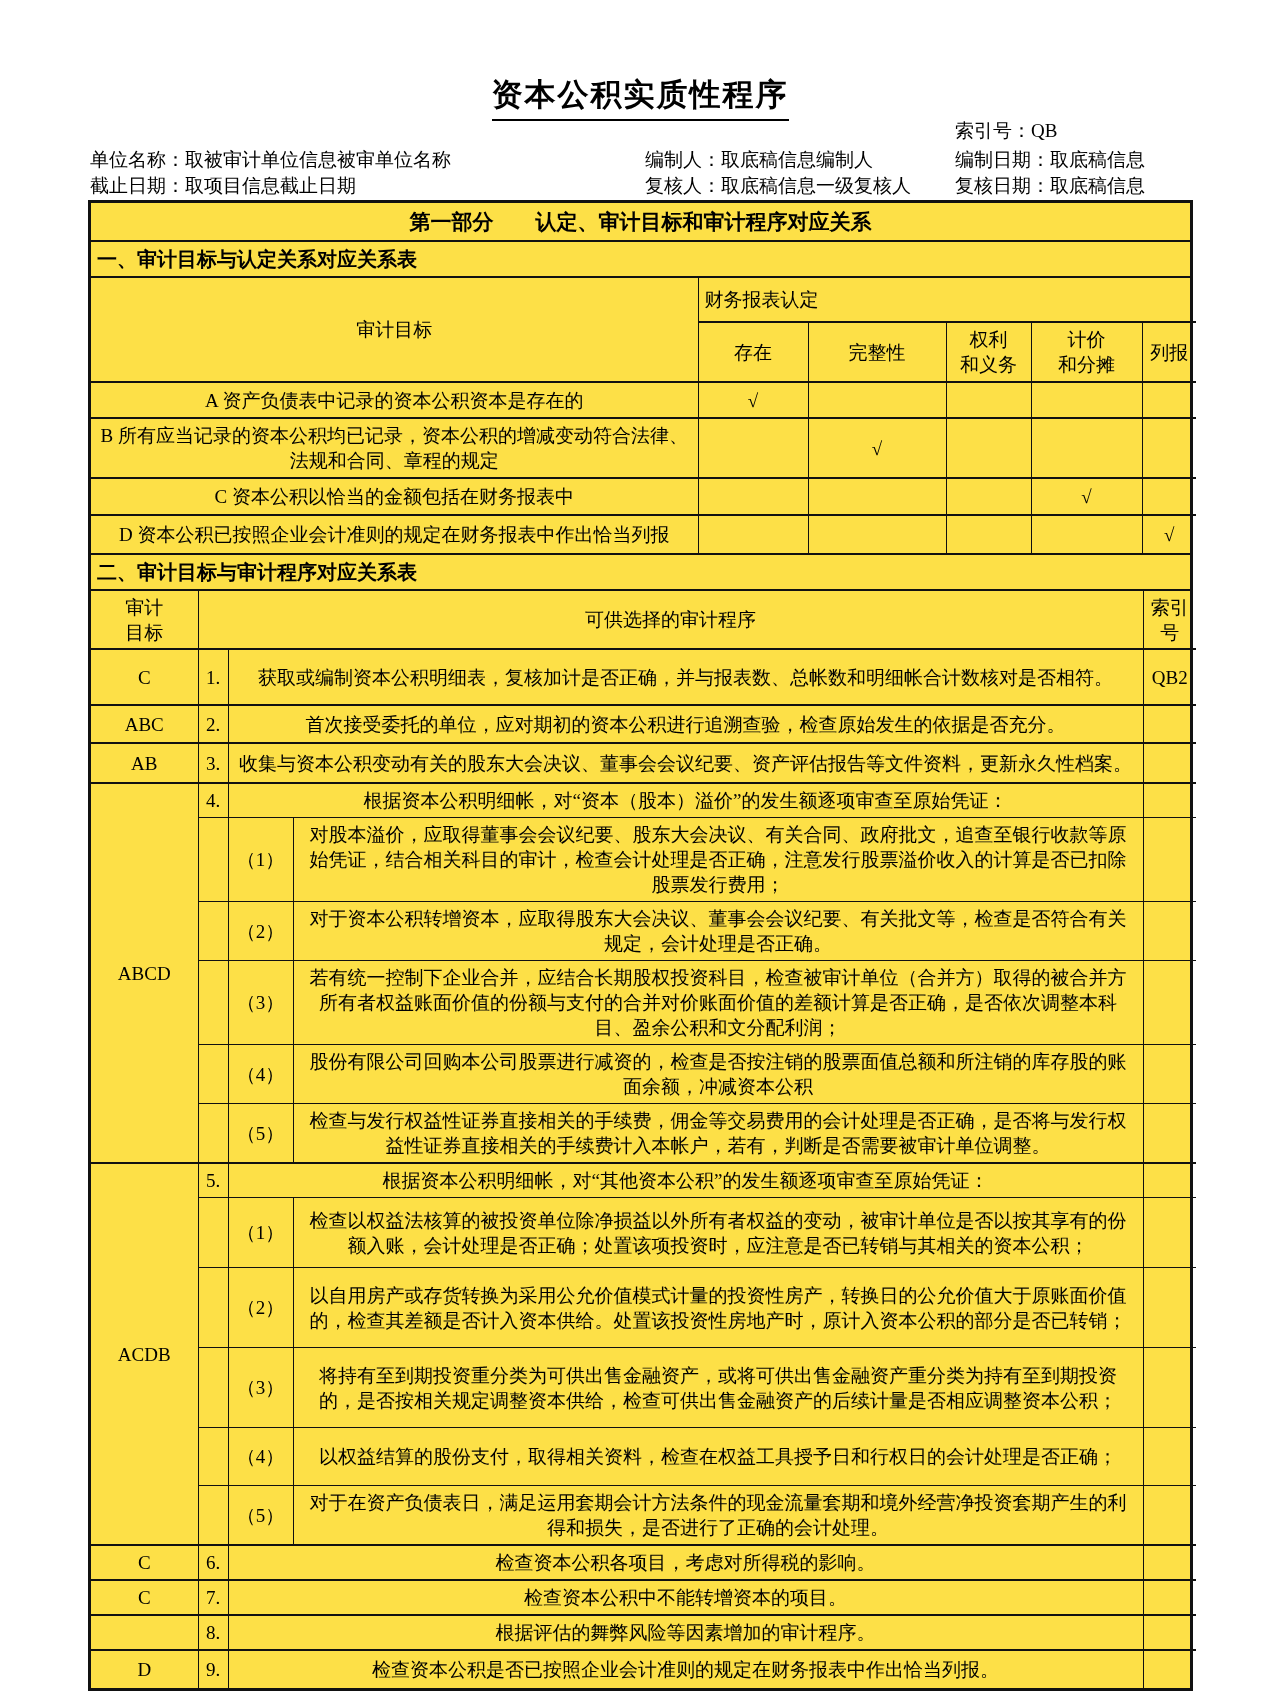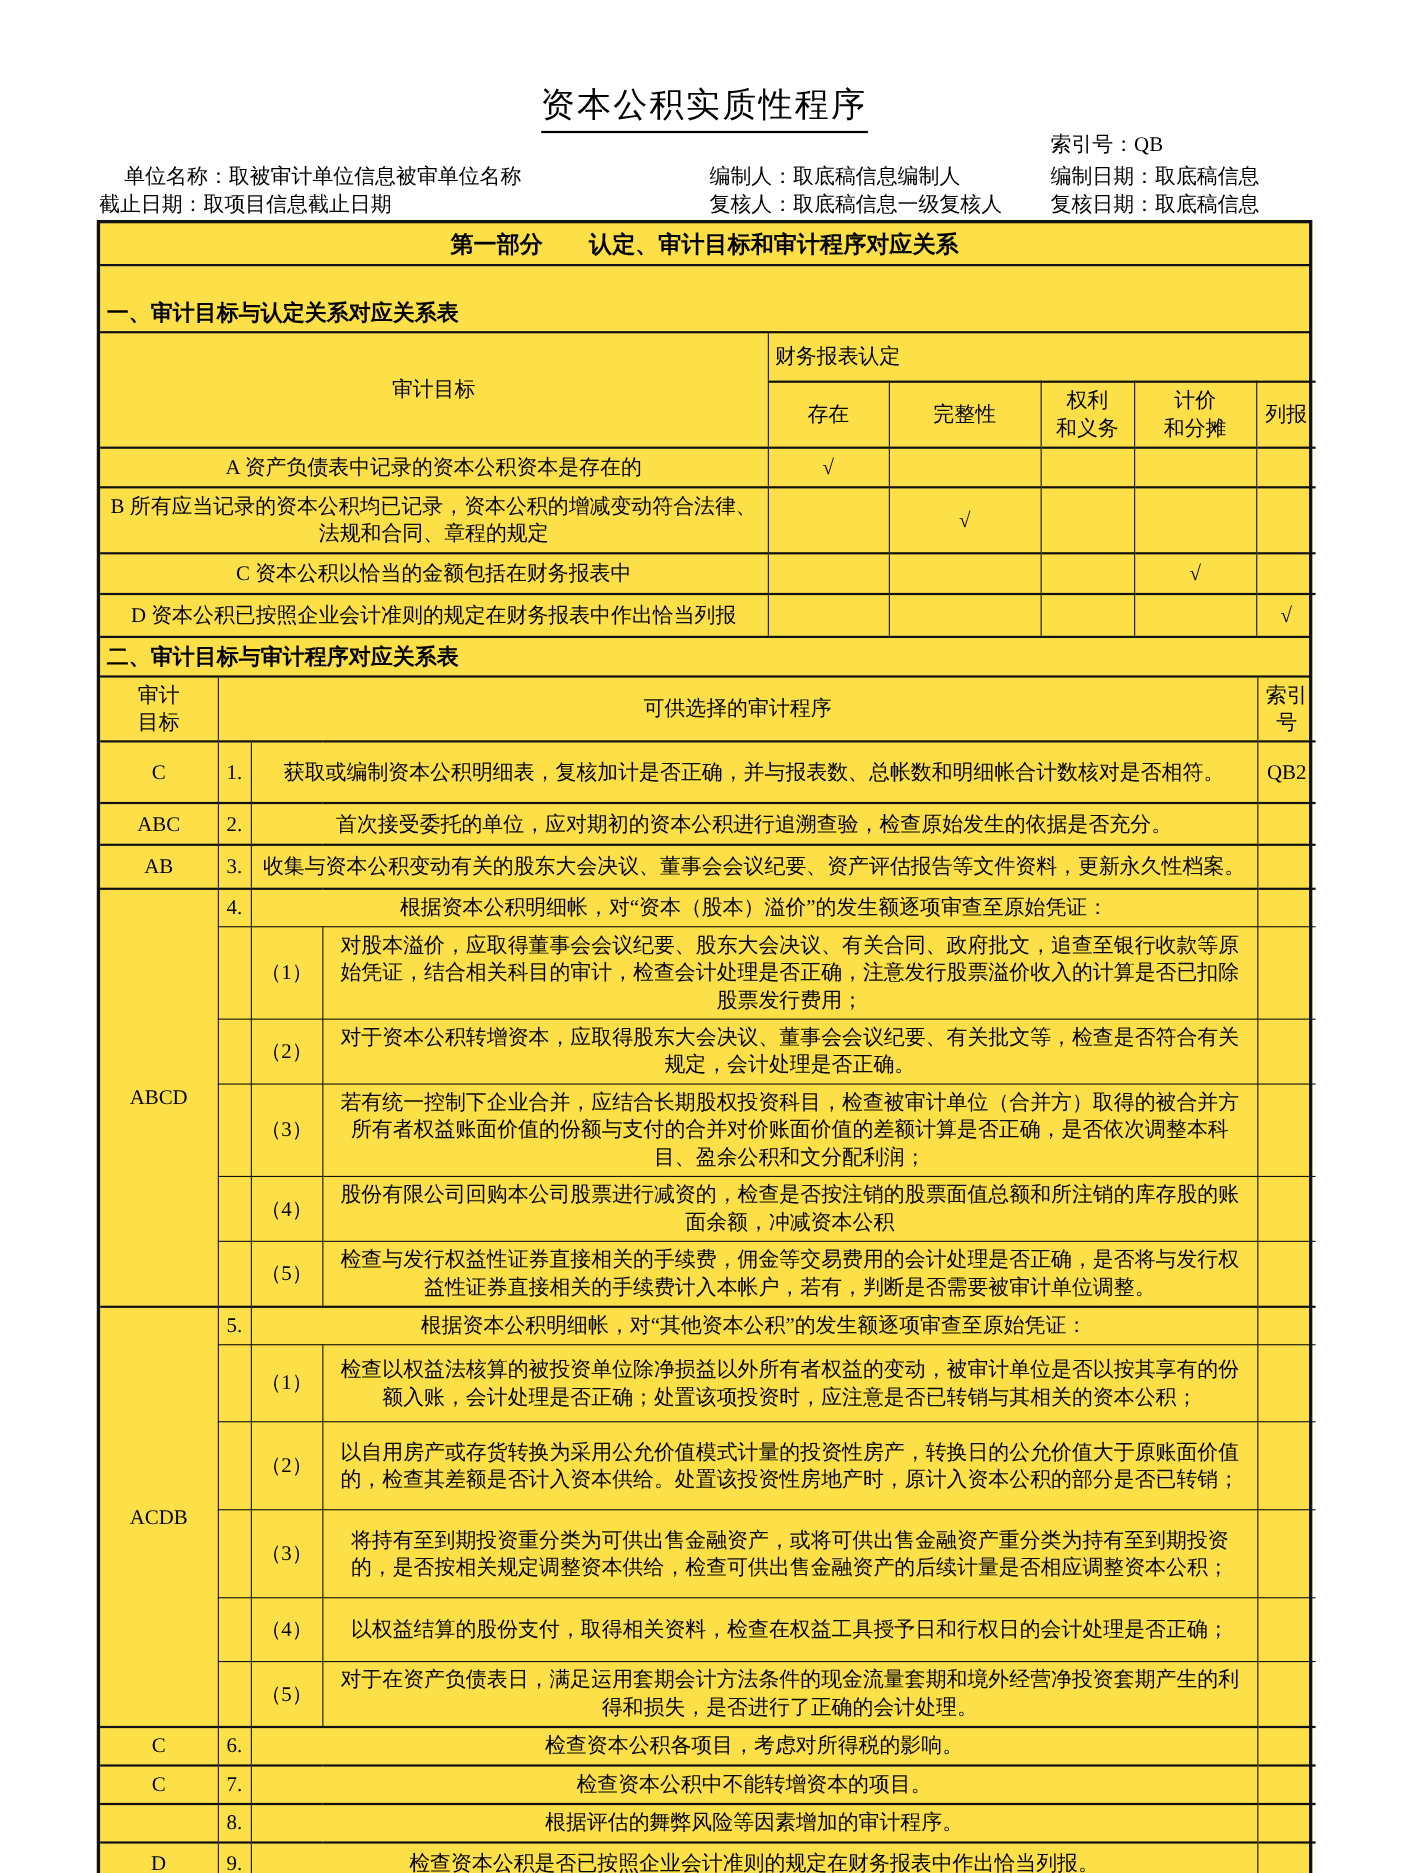--- a/index.html
+++ b/index.html
@@ -2,38 +2,38 @@
 <html><head>
 <meta charset="utf-8">
 <style>
   html,body{margin:0;padding:0;background:#fff;}
   body{width:1280px;height:1703px;position:relative;
        font-family:"Liberation Serif","DejaVu Serif",serif;color:#000;}
   .page{position:relative;width:1280px;height:1703px;background:#fff;overflow:hidden;}
 
   
   .title-wrap{position:absolute;top:74px;left:0;width:1280px;text-align:center;}
-  .doc-title{display:inline-block;font-size:31px;font-weight:normal;letter-spacing:2px;
+  .doc-title{display:inline-block;font-size:31px;font-weight:bold;letter-spacing:2px;
              border-bottom:2px solid #000;padding-bottom:3px;}
   .hdr-line{position:absolute;font-size:19px;white-space:nowrap;}
   .idx-line{top:118px;left:955px;text-align:right;}
-  .u-line  {top:147px;left:90px;margin-left:23px;}
+  .u-line  {top:147px;left:90px;}
   .p-line  {top:147px;left:645px;}
   .pd-line {top:147px;left:955px;}
   .c-line  {top:173px;left:90px;}
   .r-line  {top:173px;left:645px;}
   .rd-line {top:173px;left:955px;}
 
   
   .frame{position:absolute;left:88px;top:200px;width:1105px;box-sizing:border-box;
          border:3px solid #111;background:#fde047;}
   .part-header{text-align:center;font-weight:bold;font-size:21px;
                padding:5px 0 4px 0;border-bottom:2px solid #111;}
   .section-label{font-weight:bold;font-size:20px;padding:4px 4px 3px 6px;}
-  .sec1{border-bottom:2px solid #111;margin-top:25px;}
+  .sec1{border-bottom:2px solid #111;}
   .sec2{border-top:2px solid #111;border-bottom:2px solid #111;}
 
   table{border-collapse:collapse;table-layout:fixed;width:100%;border:hidden;}
   td{border:solid #111;border-width:2px 1px;font-size:19px;line-height:25px;
      padding:3px 6px;vertical-align:middle;overflow:hidden;}
   .pre{white-space:pre-line;}
 
   
   .t1-obj-h{text-align:center;}
   .t1-group-h{text-align:left;}

